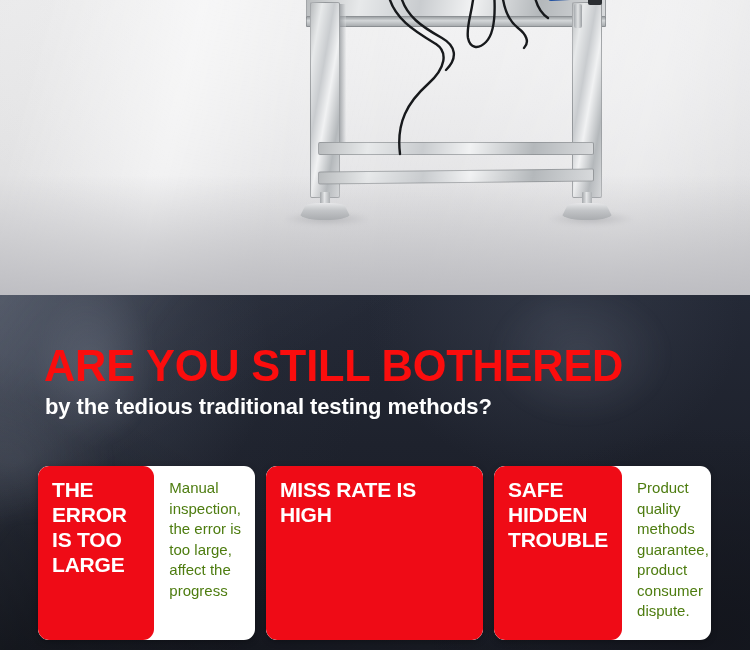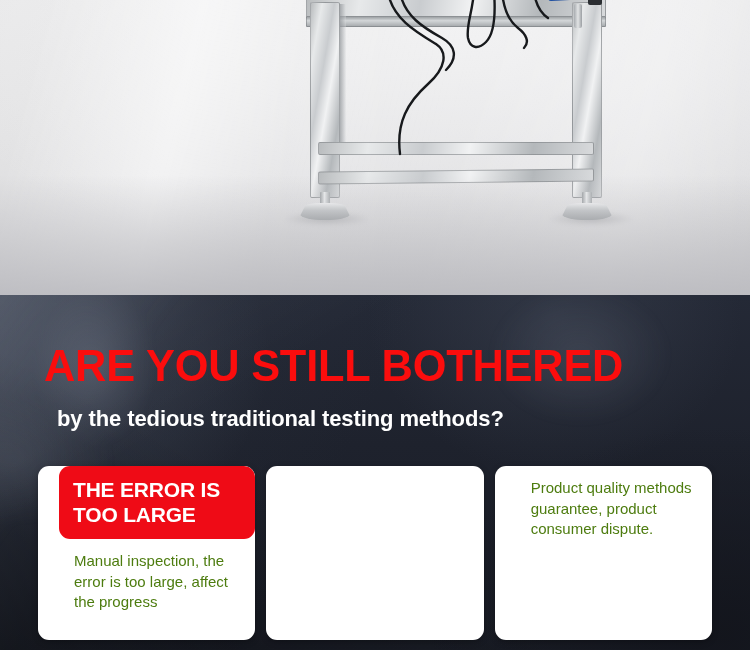--- a/index.html
+++ b/index.html
@@ -166,21 +166,21 @@
     font-size: 44px;
     line-height: 44px;
     letter-spacing: -0.2px;
     transform: scaleX(0.985);
     transform-origin: left center;
     white-space: nowrap;
   }
   .subheadline {
     position: absolute;
     left: 45px; top: 394px;
-    margin: 12px;
+    margin: 0;
     color: #ffffff;
     font-weight: 700;
     font-size: 22px;
     line-height: 26px;
     letter-spacing: -0.1px;
     white-space: nowrap;
   }
 
   
   .cards {
@@ -190,24 +190,23 @@
     width: 674px;
     display: flex;
     gap: 11px;
   }
   .card {
     width: 217px;
     background: #ffffff;
     border-radius: 11px;
     overflow: hidden;
     display: flex;
-    flex-direction: column;
+    flex-direction: row;
     min-height: 174px;
     box-shadow: 0 2px 6px rgba(0,0,0,0.28);
-    padding-left: 21px;
   }
   .card-head {
     background: #ef0b16;
     border-radius: 11px;
     padding: 11px 14px 12px 14px;
     color: #ffffff;
     font-weight: 700;
     font-size: 21px;
     line-height: 25px;
     letter-spacing: -0.2px;
@@ -280,21 +279,23 @@
   <h2 class="subheadline">by the tedious traditional testing methods?</h2>
 
   <div class="cards">
 
     <div class="card">
       <div class="card-head">THE ERROR IS TOO LARGE</div>
       <div class="card-body">Manual inspection, the error is too large, affect the progress</div>
     </div>
 
     <div class="card">
+      <div class="card-head">MISS RATE IS HIGH</div>
     </div>
 
     <div class="card">
+      <div class="card-head">SAFE HIDDEN TROUBLE</div>
       <div class="card-body">Product quality methods guarantee, product consumer dispute.</div>
     </div>
 
   </div>
 
 </div>
 
 </body></html>

